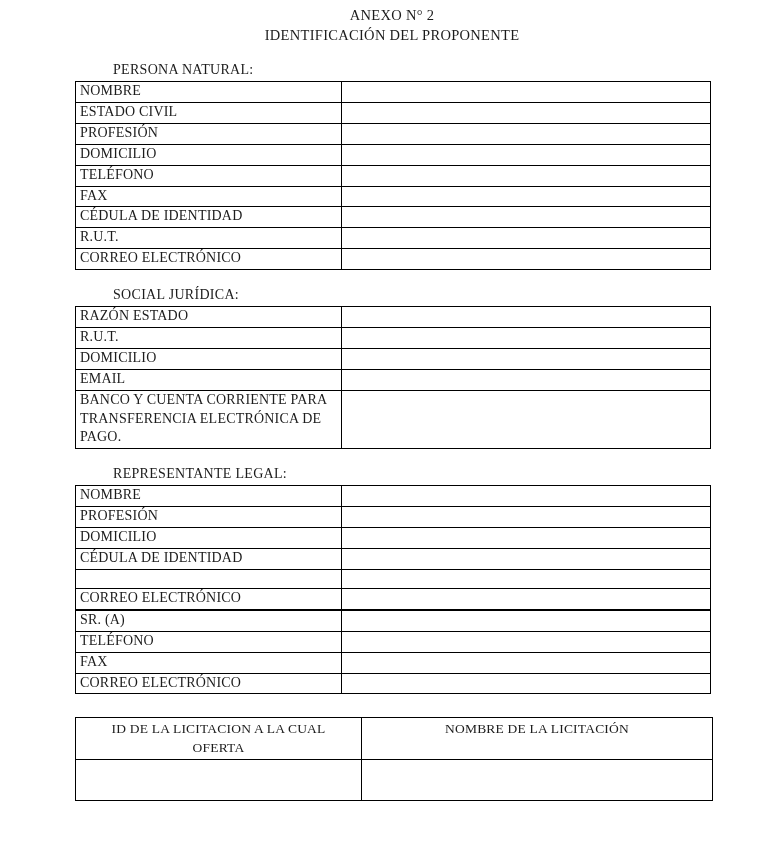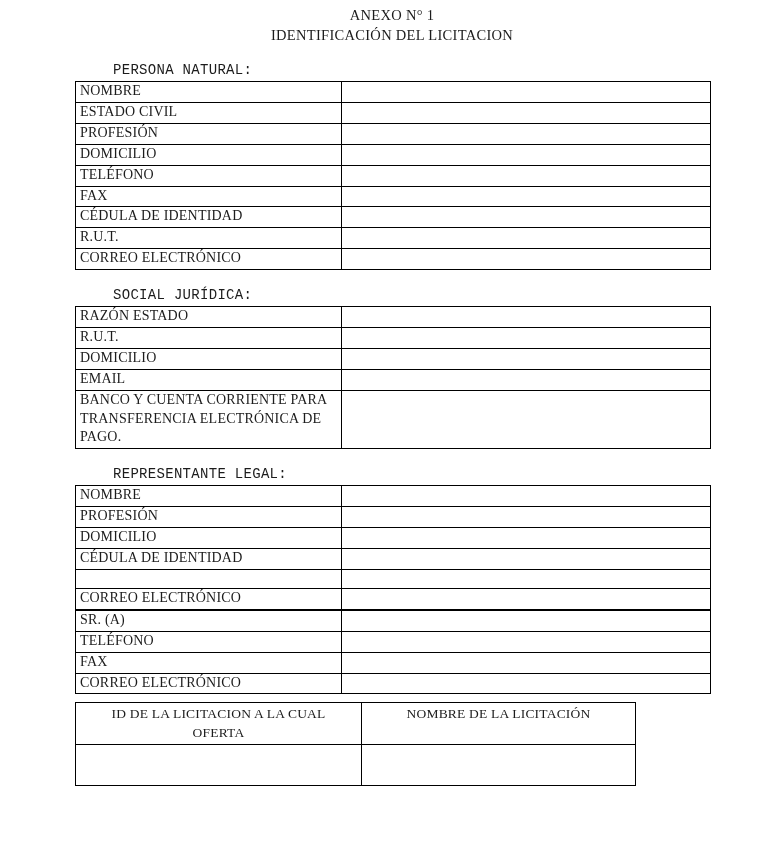--- a/index.html
+++ b/index.html
@@ -13,21 +13,20 @@
   }
   .page { padding-top: 6px; }
 
   .doc-title { text-align: center; font-size: 14.5px; line-height: 1.35; letter-spacing: 0.3px; }
   .doc-title div { white-space: pre; }
 
   .section-heading {
     margin: 17px 0 3px 113px;
     font-size: 14px;
     letter-spacing: 0.3px;
-    font-family: Liberation Mono, monospace;
   }
 
   table.form {
     border-collapse: collapse;
     margin-left: 75px;
     width: 636px;
     table-layout: fixed;
   }
   table.form td {
     border: 1px solid #000;
@@ -36,22 +35,22 @@
     padding: 0px 4px 1px 4px;
     height: 19px;
     vertical-align: top;
     letter-spacing: 0.2px;
   }
   table.form td.label-col { width: 266px; }
 
   table.lic {
     border-collapse: collapse;
     margin-left: 75px;
-    margin-top: 8px;
-    width: 561px;
+    margin-top: 23px;
+    width: 638px;
     table-layout: fixed;
     border-radius: 20px;
   }
   table.lic td {
     border: 1px solid #000;
     font-size: 13.5px;
     line-height: 1.35;
     text-align: center;
     vertical-align: top;
     padding: 2px 10px;
@@ -60,22 +59,22 @@
   table.lic td.col-a { width: 286px; }
   table.lic tr.lic-header td { height: 37px; }
   table.lic tr.lic-data td { height: 41px; }
 </style>
 </head>
 <body>
 
 <div class="page">
 
   <div class="doc-title">
-    <div>ANEXO N° 1</div>
-    <div>IDENTIFICACIÓN DEL LICITACION</div>
+    <div>ANEXO N° 2</div>
+    <div>IDENTIFICACIÓN DEL PROPONENTE</div>
   </div>
 
   <div class="section-heading">PERSONA NATURAL:</div>
   <table class="form">
     <tbody>
         <tr>
       <td class="label-col">NOMBRE</td>
       <td></td>
     </tr>
     <tr>

